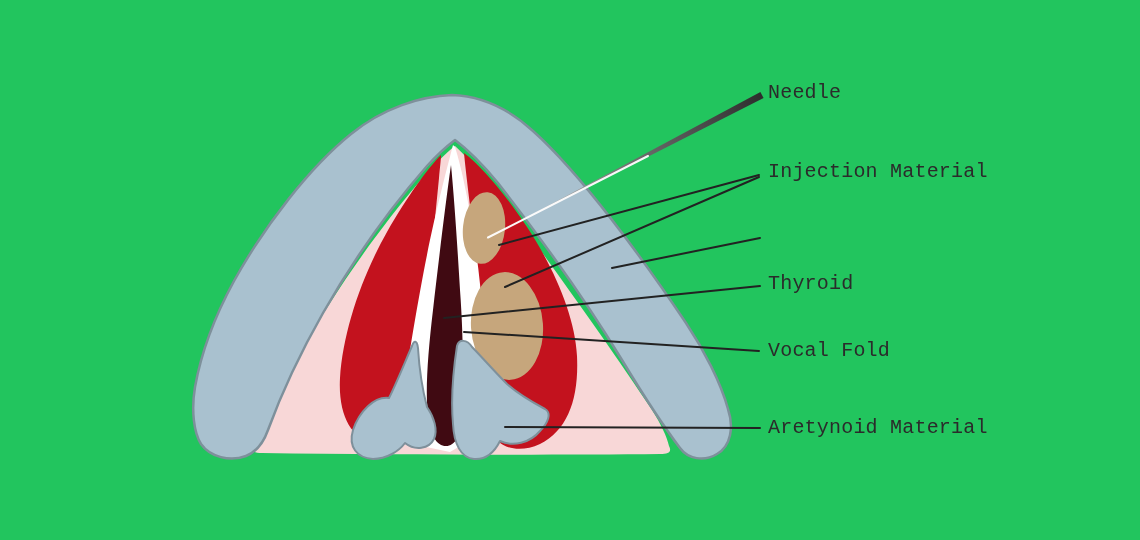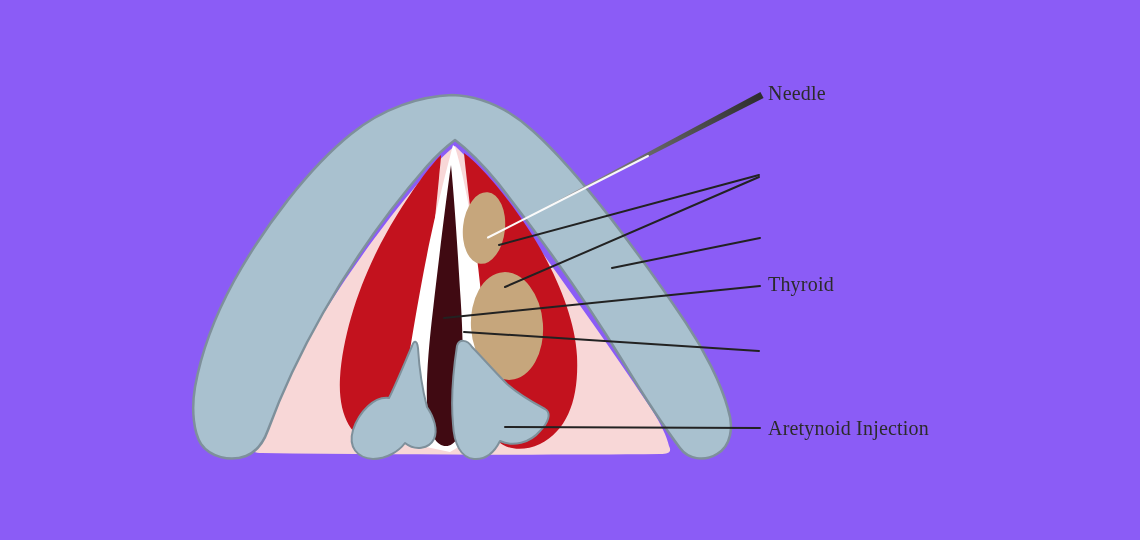--- a/index.html
+++ b/index.html
@@ -1,21 +1,21 @@
 <!DOCTYPE html>
 <html><head>
 <meta charset="utf-8">
 <style>
   html,body{margin:0;padding:0;background:#ffffff;}
   .stage{
     position:relative;
     width:1140px;height:540px;
-    background:#8b5cf6;
+    background:#22c55e;
     overflow:hidden;
-    font-family:Liberation Serif, serif;
+    font-family:Liberation Mono, monospace;
   }
   .stage svg{position:absolute;left:0;top:0;}
   .label{
     position:absolute;
     left:768px;
     height:26px;line-height:26px;
     font-size:20px;font-weight:500;
     letter-spacing:0.2px;
     color:#2b2b2b;
     white-space:nowrap;
@@ -91,16 +91,18 @@
       <line class="leader" x1="499" y1="245" x2="759" y2="175"></line>
       <line class="leader" x1="505" y1="287" x2="759" y2="177"></line>
       <line class="leader" x1="612" y1="268" x2="760" y2="238"></line>
       <line class="leader" x1="444" y1="318" x2="760" y2="286"></line>
       <line class="leader" x1="464" y1="332" x2="759" y2="351"></line>
       <line class="leader" x1="505" y1="427" x2="760" y2="428"></line>
     </g>
   </svg>
 
   <div class="label" style="top:80px">Needle</div>
+  <div class="label" style="top:159px">Injection Material</div>
   <div class="label" style="top:271px">Thyroid</div>
-  <div class="label" style="top:415px">Aretynoid Injection</div>
+  <div class="label" style="top:338px">Vocal Fold</div>
+  <div class="label" style="top:415px">Aretynoid Material</div>
 
 </div>
 
 </body></html>

